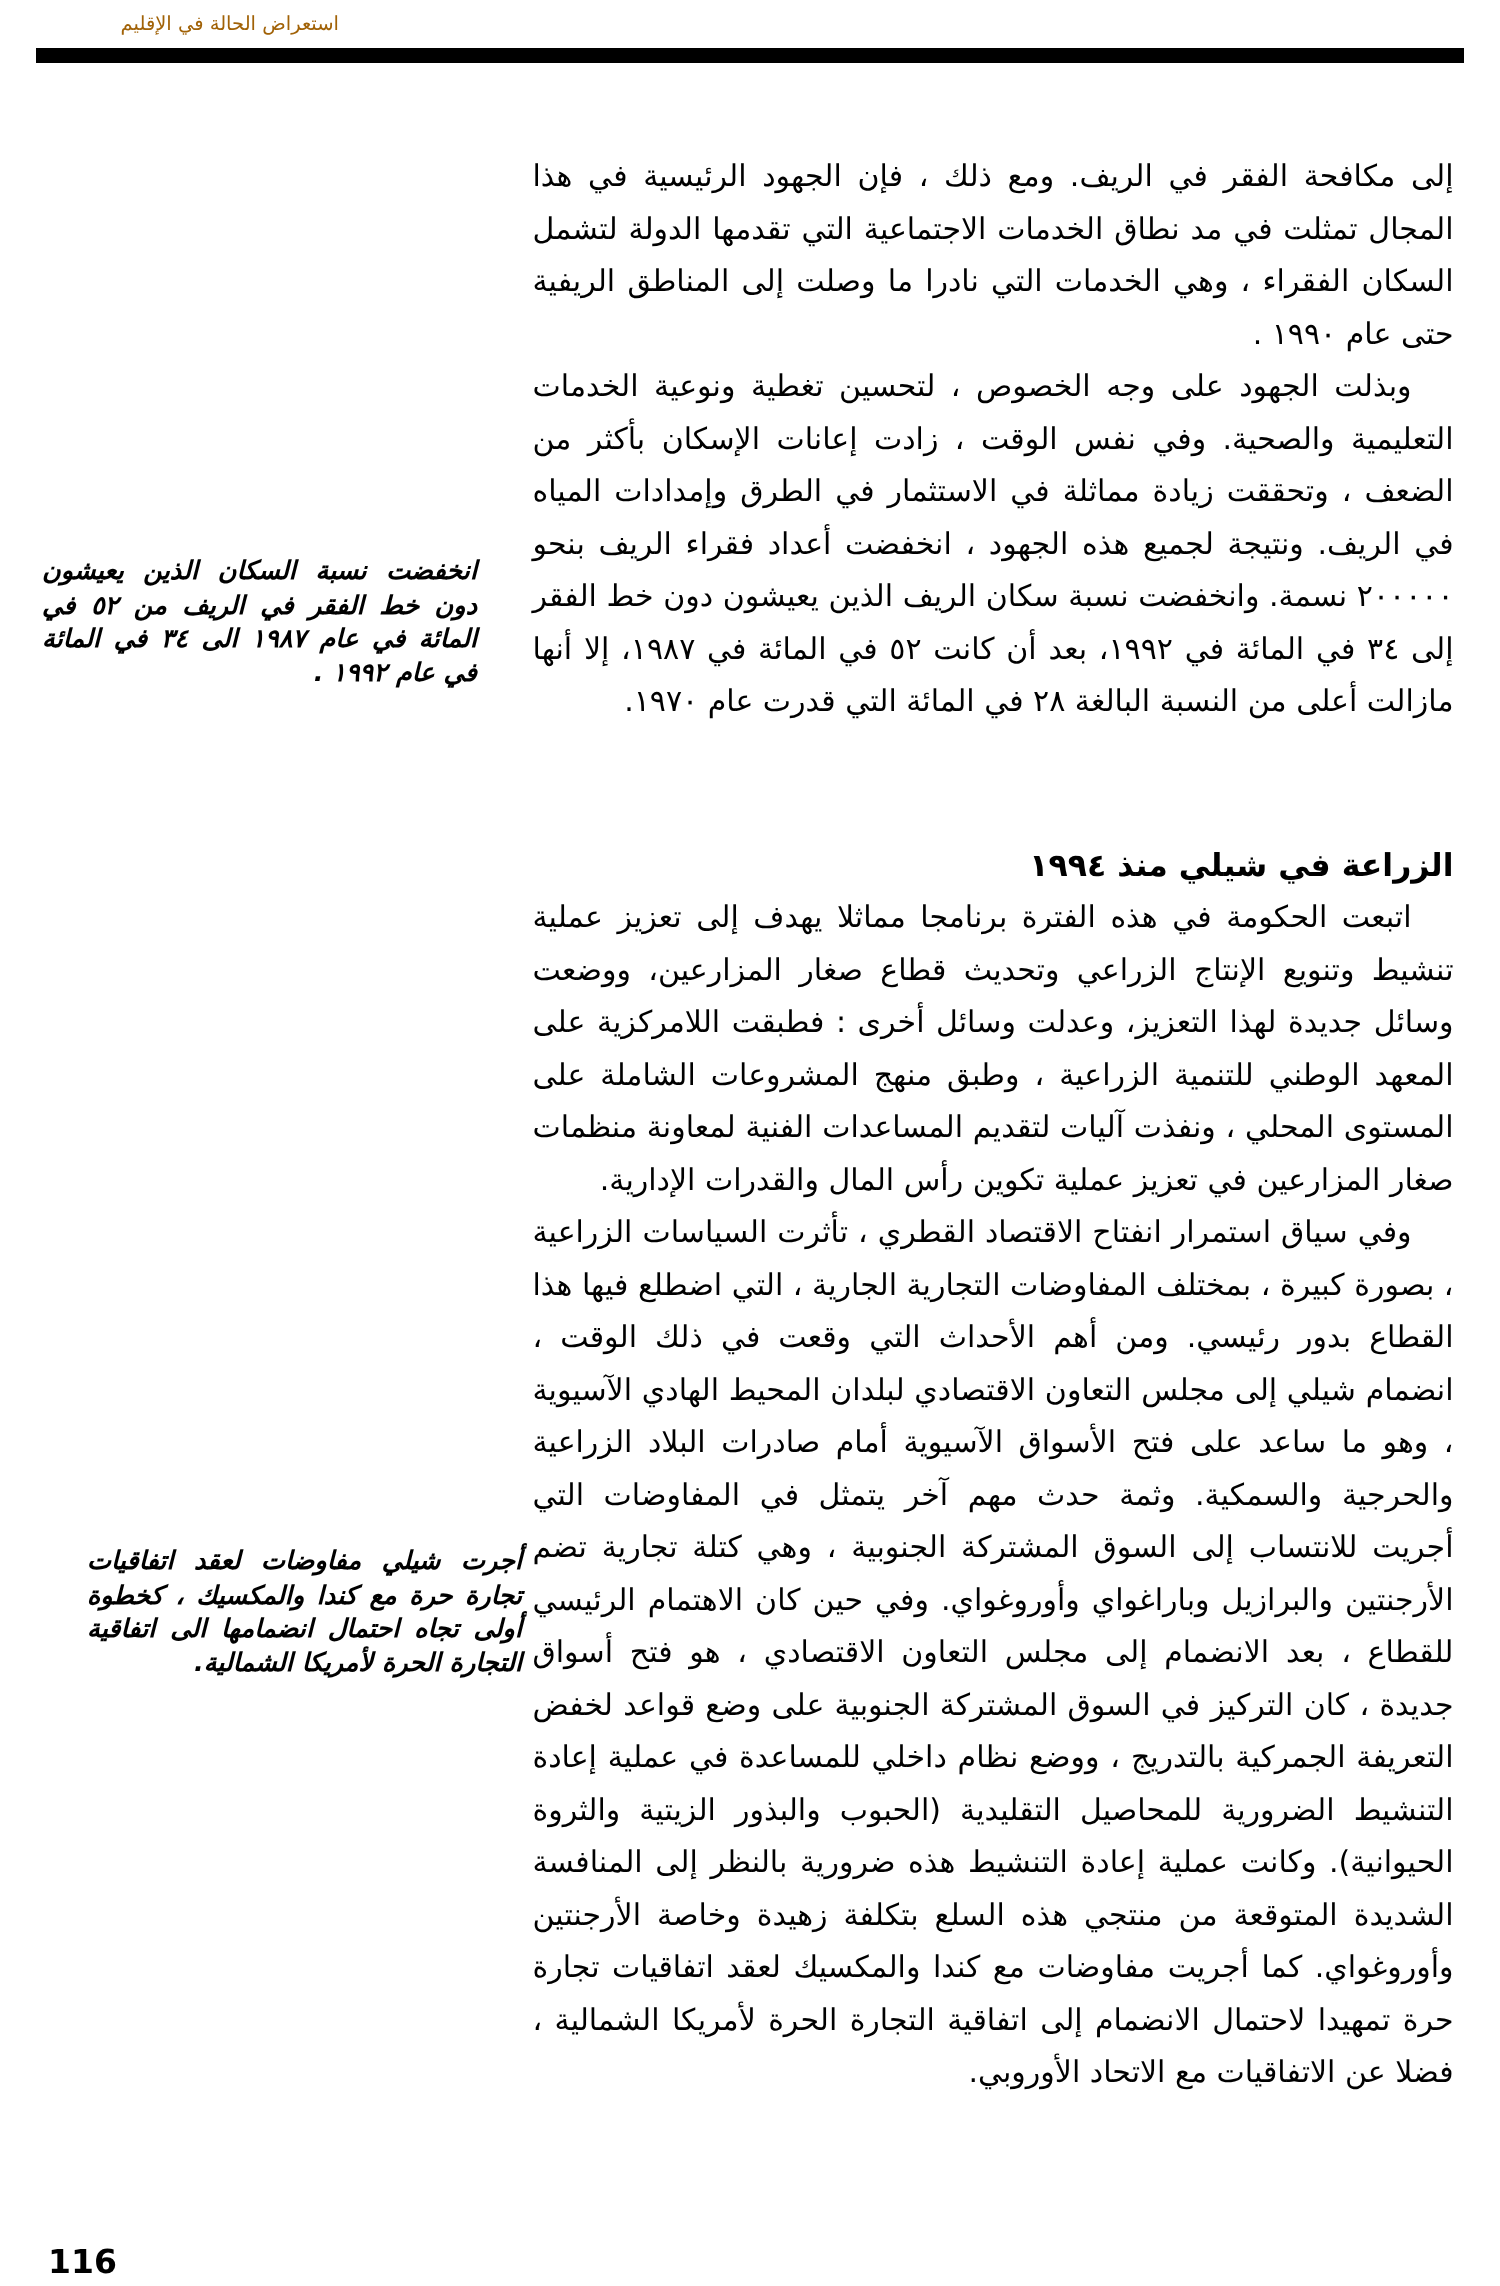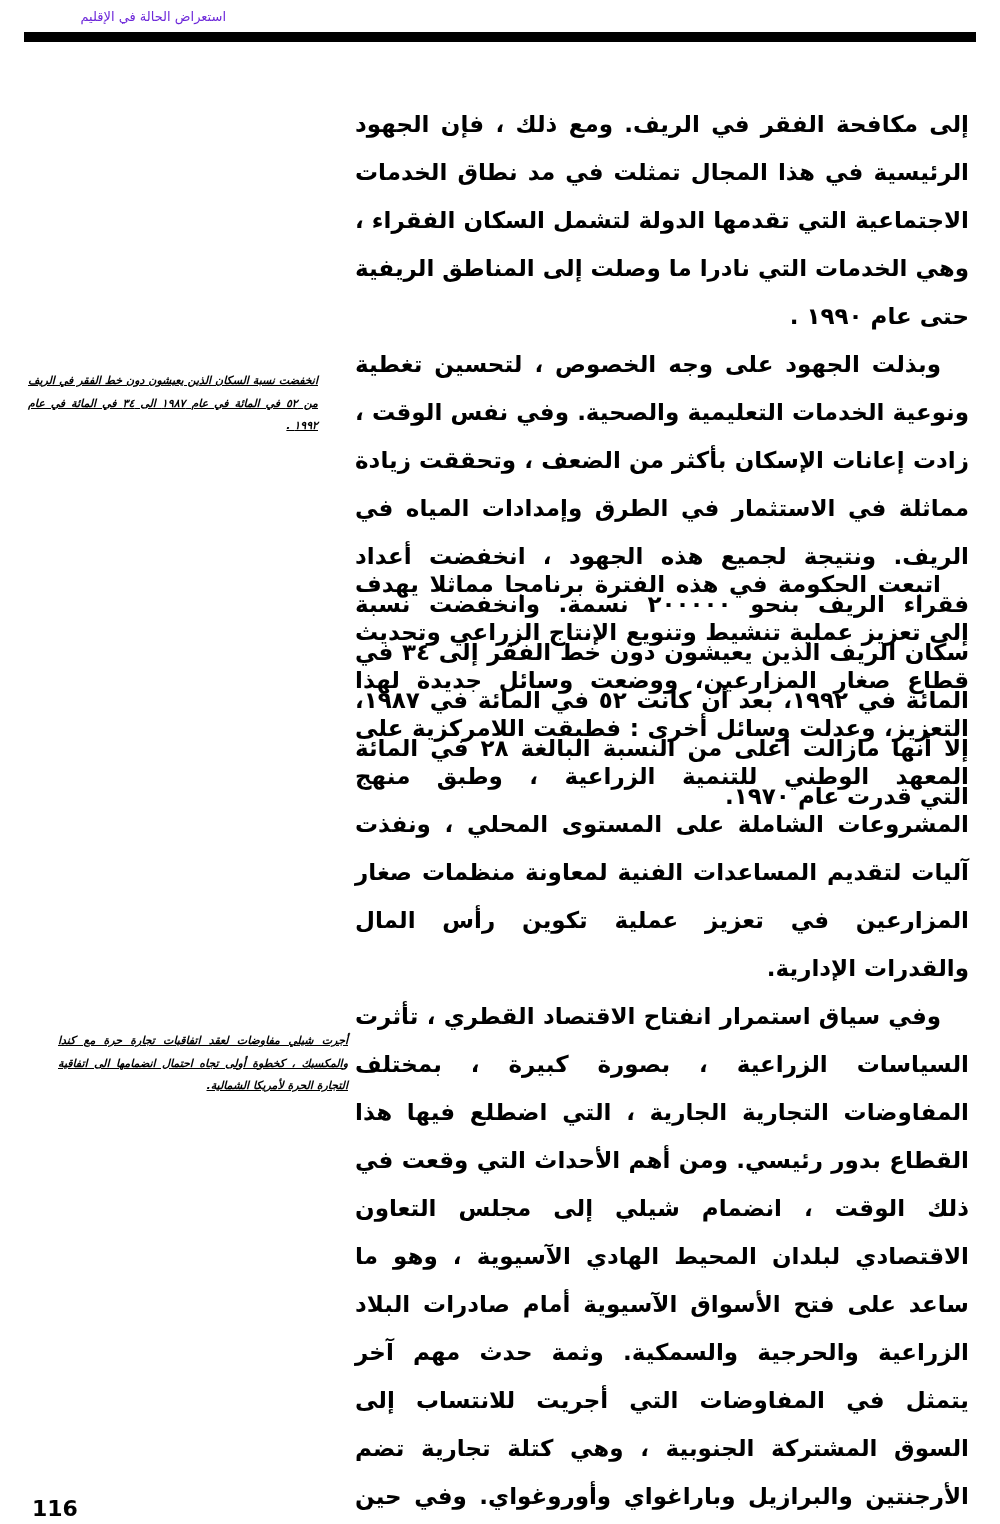--- a/index.html
+++ b/index.html
@@ -1,45 +1,46 @@
 <!DOCTYPE html>
 <html><head>
 <meta charset="utf-8">
 <style>
   html, body { margin: 0; padding: 0; background: #ffffff; }
   body { width: 1000px; height: 1524px; position: relative; overflow: hidden;
          font-family: "DejaVu Sans", sans-serif; color: #000; }
   .running-header { position: absolute; left: 26px; top: 6px; width: 200px; height: 22px;
-         direction: rtl; text-align: right; font-size: 13px; line-height: 22px; color:#6d28d9; }
+         direction: rtl; text-align: right; font-size: 13px; line-height: 22px; color:#a16207; }
   .rule { position: absolute; left: 24px; top: 32px; width: 952px; height: 10px; background: #000; }
   .main-col { position: absolute; left: 355px; top: 100px; width: 614px; direction: rtl; text-align: justify; }
-  .main-col p { margin: 0; font-size: 23px; line-height: 48px; font-weight: bold; text-align-last: right; }
+  .main-col p { margin: 0; font-size: 20px; line-height: 35px; font-weight: normal; text-align-last: right; }
   .main-col p.indent { text-indent: 28px; }
   .main-col h2 { margin: 0; font-size: 21px; line-height: 34px; font-weight: bold; }
   .block1 { position: absolute; left: 355px; top: 100px; width: 614px; }
   .block2 { position: absolute; left: 355px; top: 560px; width: 614px; }
   .side { position: absolute; direction: rtl; text-align: justify; font-style: italic; font-weight: bold;
-          font-size: 11px; line-height: 22.5px; text-align-last: right; text-decoration: underline; }
+          font-size: 17px; line-height: 22.5px; text-align-last: right; }
   .side1 { left: 28px; top: 370px; width: 290px; }
   .side2 { left: 28px; top: 1030px; width: 290px; margin-left: 30px; }
   .page-number { position: absolute; left: 32px; top: 1496px; font-size: 22px; font-weight: bold; direction: rtl; }
 </style>
 </head>
 <body>
 
 <div class="running-header">استعراض الحالة في الإقليم</div>
 <div class="rule"></div>
 
 <div class="main-col block1">
   <p>إلى مكافحة الفقر في الريف. ومع ذلك ، فإن الجهود الرئيسية في هذا المجال تمثلت في مد نطاق الخدمات الاجتماعية التي تقدمها الدولة لتشمل السكان الفقراء ، وهي الخدمات التي نادرا ما وصلت إلى المناطق الريفية حتى عام ١٩٩٠ .</p>
   <p class="indent">وبذلت الجهود على وجه الخصوص ، لتحسين تغطية ونوعية الخدمات التعليمية والصحية. وفي نفس الوقت ، زادت إعانات الإسكان بأكثر من الضعف ، وتحققت زيادة مماثلة في الاستثمار في الطرق وإمدادات المياه في الريف. ونتيجة لجميع هذه الجهود ، انخفضت أعداد فقراء الريف بنحو ٢٠٠٠٠٠ نسمة. وانخفضت نسبة سكان الريف الذين يعيشون دون خط الفقر إلى ٣٤ في المائة في ١٩٩٢، بعد أن كانت ٥٢ في المائة في ١٩٨٧، إلا أنها مازالت أعلى من النسبة البالغة ٢٨ في المائة التي قدرت عام ١٩٧٠.</p>
 </div>
 
 <div class="side side1">انخفضت نسبة السكان الذين يعيشون دون خط الفقر في الريف من ٥٢ في المائة في عام ١٩٨٧ الى ٣٤ في المائة في عام ١٩٩٢ .</div>
 
 <div class="main-col block2">
+  <h2>الزراعة في شيلي منذ ١٩٩٤</h2>
   <p class="indent">اتبعت الحكومة في هذه الفترة برنامجا مماثلا يهدف إلى تعزيز عملية تنشيط وتنويع الإنتاج الزراعي وتحديث قطاع صغار المزارعين، ووضعت وسائل جديدة لهذا التعزيز، وعدلت وسائل أخرى : فطبقت اللامركزية على المعهد الوطني للتنمية الزراعية ، وطبق منهج المشروعات الشاملة على المستوى المحلي ، ونفذت آليات لتقديم المساعدات الفنية لمعاونة منظمات صغار المزارعين في تعزيز عملية تكوين رأس المال والقدرات الإدارية.</p>
   <p class="indent">وفي سياق استمرار انفتاح الاقتصاد القطري ، تأثرت السياسات الزراعية ، بصورة كبيرة ، بمختلف المفاوضات التجارية الجارية ، التي اضطلع فيها هذا القطاع بدور رئيسي. ومن أهم الأحداث التي وقعت في ذلك الوقت ، انضمام شيلي إلى مجلس التعاون الاقتصادي لبلدان المحيط الهادي الآسيوية ، وهو ما ساعد على فتح الأسواق الآسيوية أمام صادرات البلاد الزراعية والحرجية والسمكية. وثمة حدث مهم آخر يتمثل في المفاوضات التي أجريت للانتساب إلى السوق المشتركة الجنوبية ، وهي كتلة تجارية تضم الأرجنتين والبرازيل وباراغواي وأوروغواي. وفي حين كان الاهتمام الرئيسي للقطاع ، بعد الانضمام إلى مجلس التعاون الاقتصادي ، هو فتح أسواق جديدة ، كان التركيز في السوق المشتركة الجنوبية على وضع قواعد لخفض التعريفة الجمركية بالتدريج ، ووضع نظام داخلي للمساعدة في عملية إعادة التنشيط الضرورية للمحاصيل التقليدية (الحبوب والبذور الزيتية والثروة الحيوانية). وكانت عملية إعادة التنشيط هذه ضرورية بالنظر إلى المنافسة الشديدة المتوقعة من منتجي هذه السلع بتكلفة زهيدة وخاصة الأرجنتين وأوروغواي. كما أجريت مفاوضات مع كندا والمكسيك لعقد اتفاقيات تجارة حرة تمهيدا لاحتمال الانضمام إلى اتفاقية التجارة الحرة لأمريكا الشمالية ، فضلا عن الاتفاقيات مع الاتحاد الأوروبي.</p>
 </div>
 
 <div class="side side2">أجرت شيلي مفاوضات لعقد اتفاقيات تجارة حرة مع كندا والمكسيك ، كخطوة أولى تجاه احتمال انضمامها الى اتفاقية التجارة الحرة لأمريكا الشمالية.</div>
 
 <div class="page-number">116</div>
 
 </body></html>

